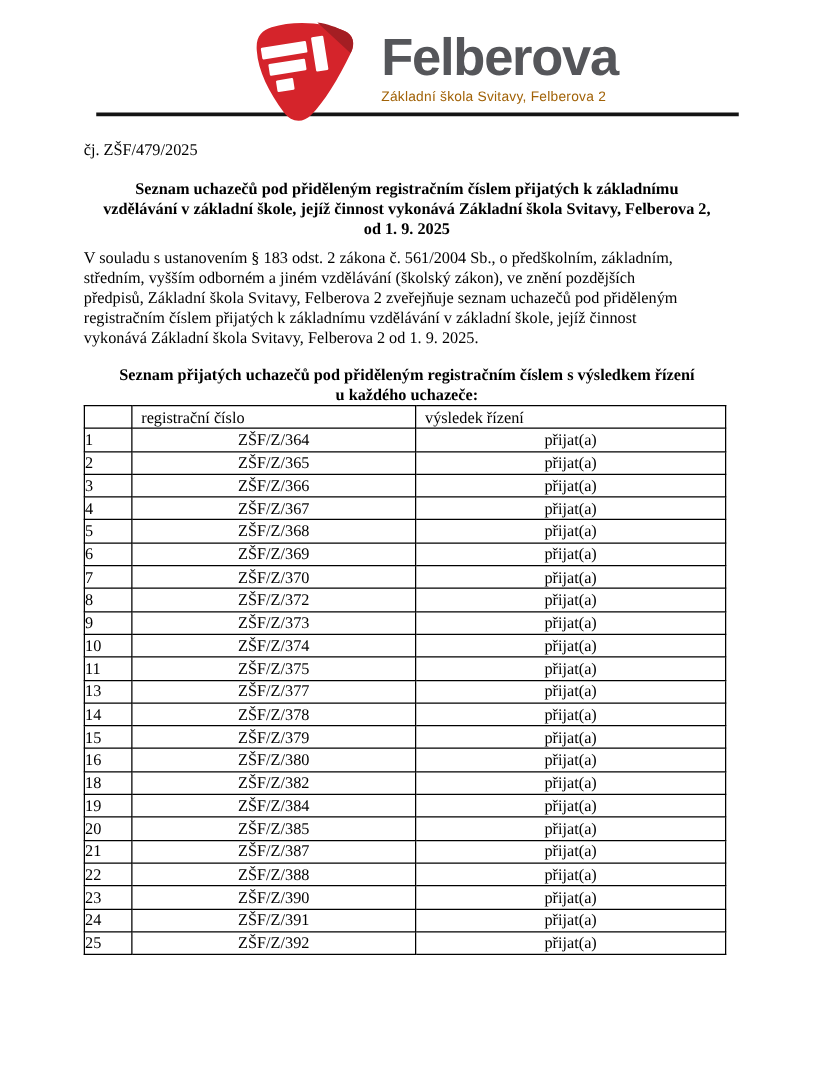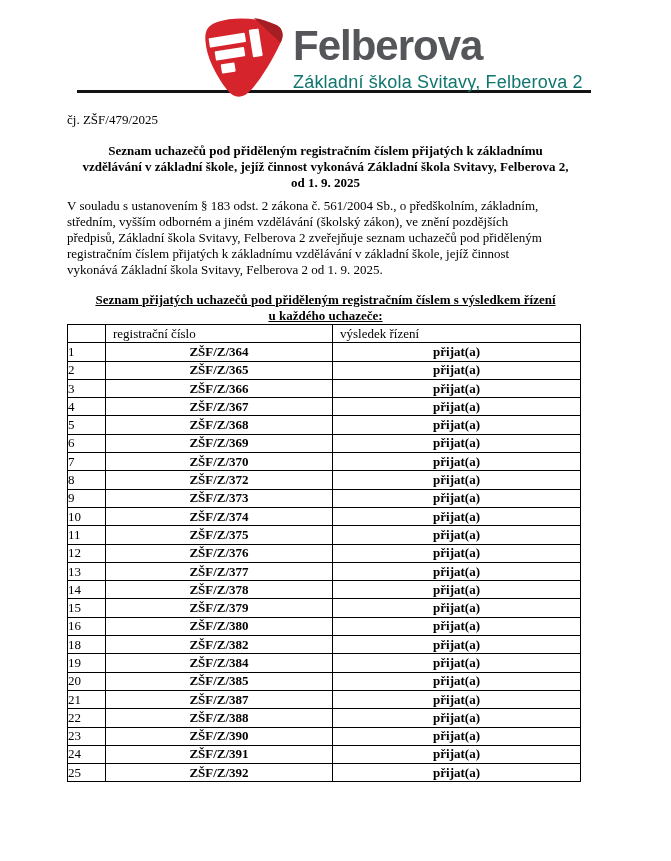--- a/index.html
+++ b/index.html
@@ -14,37 +14,37 @@
     color: #000;
   }
 
   
   .logo {
     position: absolute;
     top: 13px;
     left: 197px;
     display: flex;
     align-items: flex-start;
-    gap: 6px;
+    gap: 18px;
     z-index: 2;
   }
   .logo-icon svg { width: 90px; height: 85px; display: block; }
   .logo-text { padding-top: 12px; font-family: "Liberation Sans", sans-serif; }
   .brand {
     font-size: 42px;
     font-weight: bold;
     letter-spacing: -1px;
     line-height: 1.0;
     color: #55565a;
   }
   .subtitle {
     margin-top: 5px;
-    font-size: 18px;
+    font-size: 11px;
     letter-spacing: 0.2px;
-    color: #0f766e;
+    color: #a16207;
   }
   .rule {
     position: absolute;
     top: 90px;
     left: 77px;
     width: 514px;
     height: 3px;
     background: #141414;
     z-index: 1;
   }
@@ -56,21 +56,21 @@
     left: 67px;
     width: 517px;
     font-size: 13px;
     line-height: 16px;
   }
   .pre { white-space: pre-line; }
   .bold { font-weight: bold; text-align: center; }
   .ref        { margin-top: 8px; }
   .heading    { margin-top: 15px; }
   .intro      { margin-top: 7px; }
-  .subheading { margin-top: 14px; text-decoration: underline; }
+  .subheading { margin-top: 14px; }
 
   
   table.results {
     border-collapse: collapse;
     table-layout: fixed;
     width: 513px;
   }
   table.results th, table.results td {
     border: 1px solid #000;
     font-size: 13px;
@@ -81,21 +81,21 @@
   }
   col.c-idx { width: 38px; }
   col.c-reg { width: 227px; }
   col.c-res { width: 248px; }
   table.results th {
     font-weight: normal;
     text-align: left;
     padding-left: 7px;
   }
   td.c-idx { text-align: left; padding-left: 5px; font-weight: normal; }
-  td.c-reg, td.c-res { text-align: center; font-weight: bold; }
+  td.c-reg, td.c-res { text-align: center; font-weight: normal; }
 </style>
 </head>
 <body>
 
 <div class="page">
 
   <div class="logo">
     <span class="logo-icon">
       <svg viewBox="0 0 90 86" xmlns="http://www.w3.org/2000/svg" aria-hidden="true">
         <path d="M 20,9 C 38,3 64,5 79,12 C 86,15 88,22 84,30 C 74,51 62,70 52,80 C 45,87 36,86 30,78 C 18,62 9,44 8,28 C 7,16 12,12 20,9 Z" fill="#d5242b"></path>
@@ -195,25 +195,20 @@
             <td class="c-idx">10</td>
             <td class="c-reg">ZŠF/Z/374</td>
             <td class="c-res">přijat(a)</td>
           </tr>
           <tr>
             <td class="c-idx">11</td>
             <td class="c-reg">ZŠF/Z/375</td>
             <td class="c-res">přijat(a)</td>
           </tr>
           <tr>
-            <td class="c-idx">12</td>
-            <td class="c-reg">ZŠF/Z/376</td>
-            <td class="c-res">přijat(a)</td>
-          </tr>
-          <tr>
             <td class="c-idx">13</td>
             <td class="c-reg">ZŠF/Z/377</td>
             <td class="c-res">přijat(a)</td>
           </tr>
           <tr>
             <td class="c-idx">14</td>
             <td class="c-reg">ZŠF/Z/378</td>
             <td class="c-res">přijat(a)</td>
           </tr>
           <tr>

